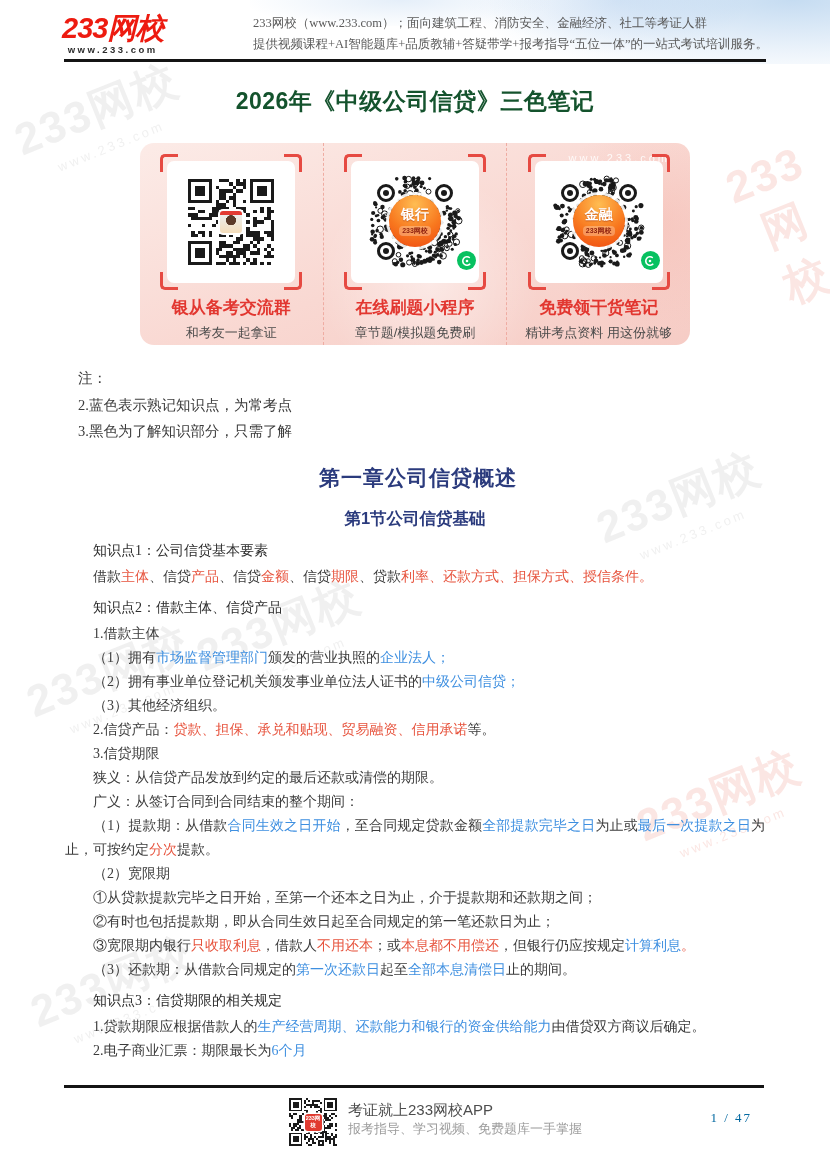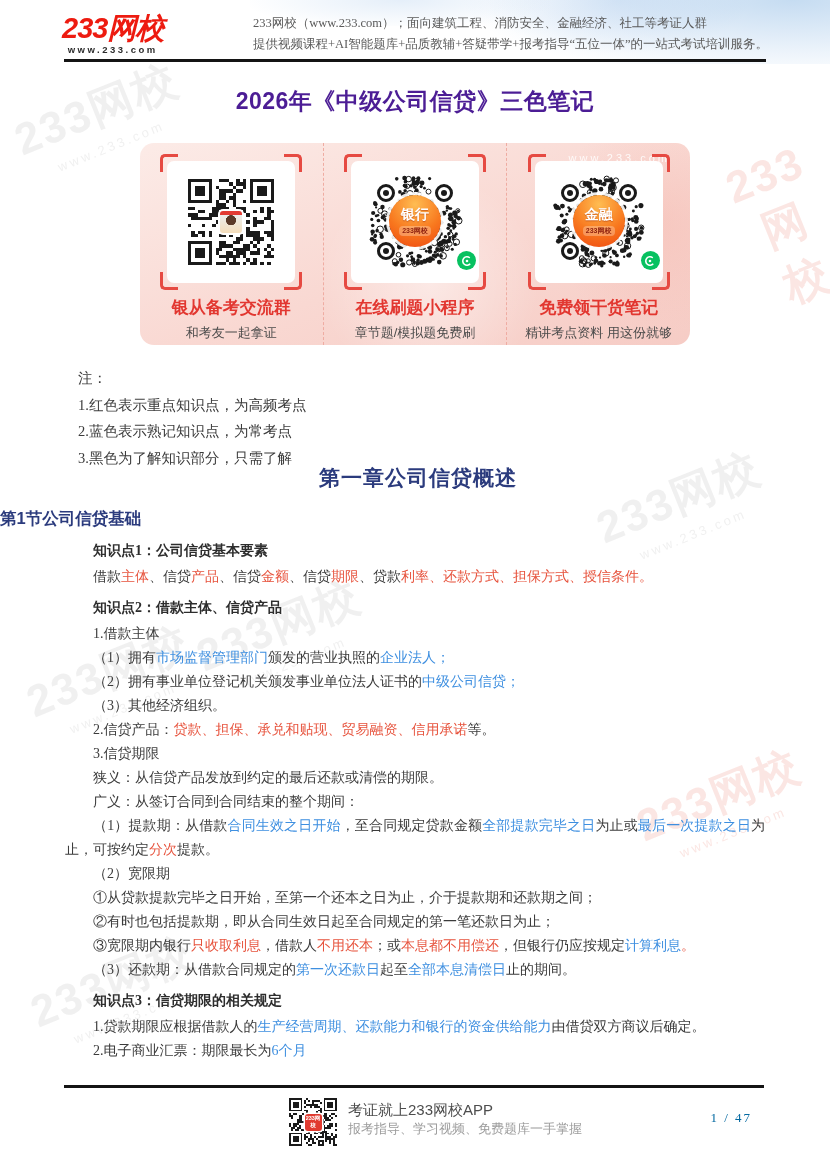--- a/index.html
+++ b/index.html
@@ -17,21 +17,21 @@
   
   .hdr{position:absolute;left:62px;right:62px;top:10px;display:flex;justify-content:space-between;align-items:flex-start;}
   .logo{line-height:1;padding-top:4px;}
   .logo-text{font-family:"Liberation Sans","DejaVu Sans",sans-serif;font-weight:bold;font-style:italic;font-size:29px;color:#ed1b10;letter-spacing:-1px;}
   .logo-sub{font-family:"Liberation Sans","DejaVu Sans",sans-serif;font-weight:bold;font-size:9.5px;letter-spacing:2.5px;color:#2c2c2c;margin-top:2px;text-align:center;}
   .taglines{color:#5a5a5a;font-size:12.5px;line-height:21px;padding-top:3px;}
   .hdr-rule{position:absolute;left:64px;right:64px;top:59px;height:3px;background:#141414;}
 
   
   .doc-title{position:absolute;top:86px;left:0;width:100%;margin:0;text-align:center;
-    font-family:"Liberation Sans","DejaVu Sans",sans-serif;font-weight:bold;font-size:23px;color:#4c1d95;letter-spacing:.5px;}
+    font-family:"Liberation Sans","DejaVu Sans",sans-serif;font-weight:bold;font-size:23px;color:#14532d;letter-spacing:.5px;}
 
   
   .qr-panel{position:absolute;left:140px;top:143px;width:550px;height:202px;border-radius:14px;
     background:linear-gradient(160deg,#fcebe7 0%,#f9d8d2 55%,#f6ccc5 100%);overflow:hidden;}
   .panel-blob1{position:absolute;left:180px;top:30px;width:220px;height:220px;border-radius:50%;
     background:radial-gradient(circle,rgba(255,255,255,.45),rgba(255,255,255,0) 70%);}
   .panel-blob2{position:absolute;left:420px;top:-40px;width:200px;height:240px;border-radius:50%;
     background:radial-gradient(circle,rgba(243,170,158,.30),rgba(243,170,158,0) 70%);}
   .qr-corner-note{position:absolute;top:9px;right:20px;color:#fff;opacity:.85;font-size:11px;letter-spacing:3px;
     font-family:"Liberation Sans","DejaVu Sans",sans-serif;}
@@ -60,27 +60,27 @@
     display:flex;align-items:center;justify-content:center;box-shadow:0 0 0 2px #fff;}
   .qr-label{margin-top:13px;font-family:"Liberation Sans","DejaVu Sans",sans-serif;font-weight:bold;font-size:17px;color:#e23730;}
   .qr-sub{margin-top:5px;font-family:"Liberation Sans","DejaVu Sans",sans-serif;font-size:13px;color:#4b4b4b;}
 
   
   .notes{position:absolute;left:78px;top:365px;font-size:14.5px;line-height:26.5px;color:#3b3b3b;}
 
   
   .chapter-title{position:absolute;top:461px;left:0;width:100%;margin:3px;text-align:center;
     font-family:"Liberation Serif","DejaVu Serif",serif;font-weight:bold;font-size:21px;color:#2b3b7d;letter-spacing:1px;}
-  .section-title{position:absolute;top:508px;left:0;width:100%;margin:0;text-align:left;
+  .section-title{position:absolute;top:508px;left:0;width:100%;margin:0;text-align:center;
     font-family:"Liberation Sans","DejaVu Sans",sans-serif;font-weight:bold;font-size:16.5px;color:#2b3b7d;}
 
   
   .content{position:absolute;left:65px;top:539px;width:700px;font-size:14px;line-height:24px;text-align:justify;}
   .content p{margin:0;text-indent:2em;}
-  .content p.kp{font-weight:bold;color:#2d2d2d;margin:7px 0 2px 0;}
+  .content p.kp{font-weight:normal;color:#2d2d2d;margin:7px 0 2px 0;}
   .content p.kp:first-child{margin-top:0;}
   .seg-r{color:#e7533d;}
   .seg-b{color:#3e8fe0;}
 
   
   .wm{position:absolute;transform:rotate(-22deg);text-align:center;pointer-events:none;
     font-family:"Liberation Sans","DejaVu Sans",sans-serif;font-weight:bold;}
   .wm .wm-t{font-size:44px;letter-spacing:2px;}
   .wm .wm-s{font-size:13px;letter-spacing:3px;margin-top:2px;font-weight:normal;}
   .wm.gray{color:rgba(110,110,110,.10);}
@@ -784,21 +784,20 @@
           </div>
           <div class="qr-label">免费领干货笔记</div>
           <div class="qr-sub">精讲考点资料 用这份就够</div>
         </div>
       </div>
   </section>
 
   <section class="notes">
     <div>注：</div>
     <div id="notes-list">
-        <div>1.红色表示重点知识点，为高频考点</div>
         <div>2.蓝色表示熟记知识点，为常考点</div>
         <div>3.黑色为了解知识部分，只需了解</div>
       </div>
   </section>
 
   <h2 class="chapter-title">第一章公司信贷概述</h2>
   <h3 class="section-title">第1节公司信贷基础</h3>
 
   <section class="content" id="content">
       <p class="kp"><span>知识点1：公司信贷基本要素</span></p>

